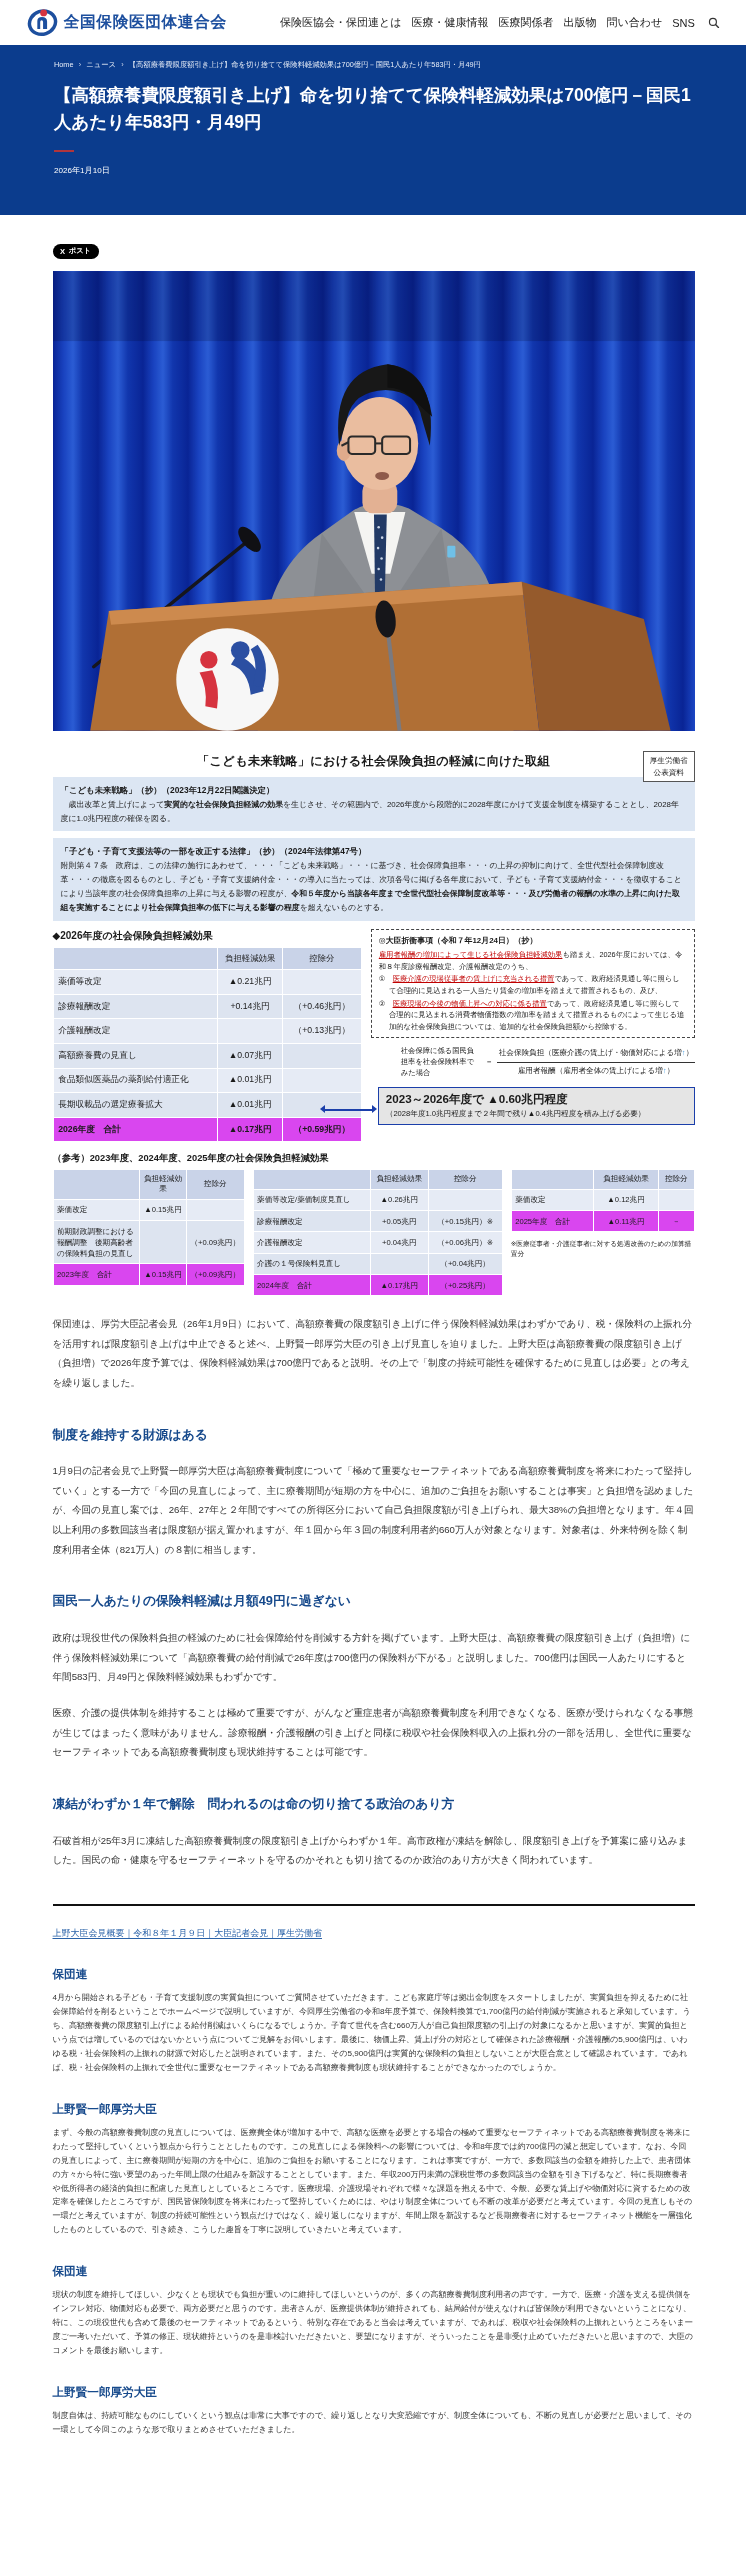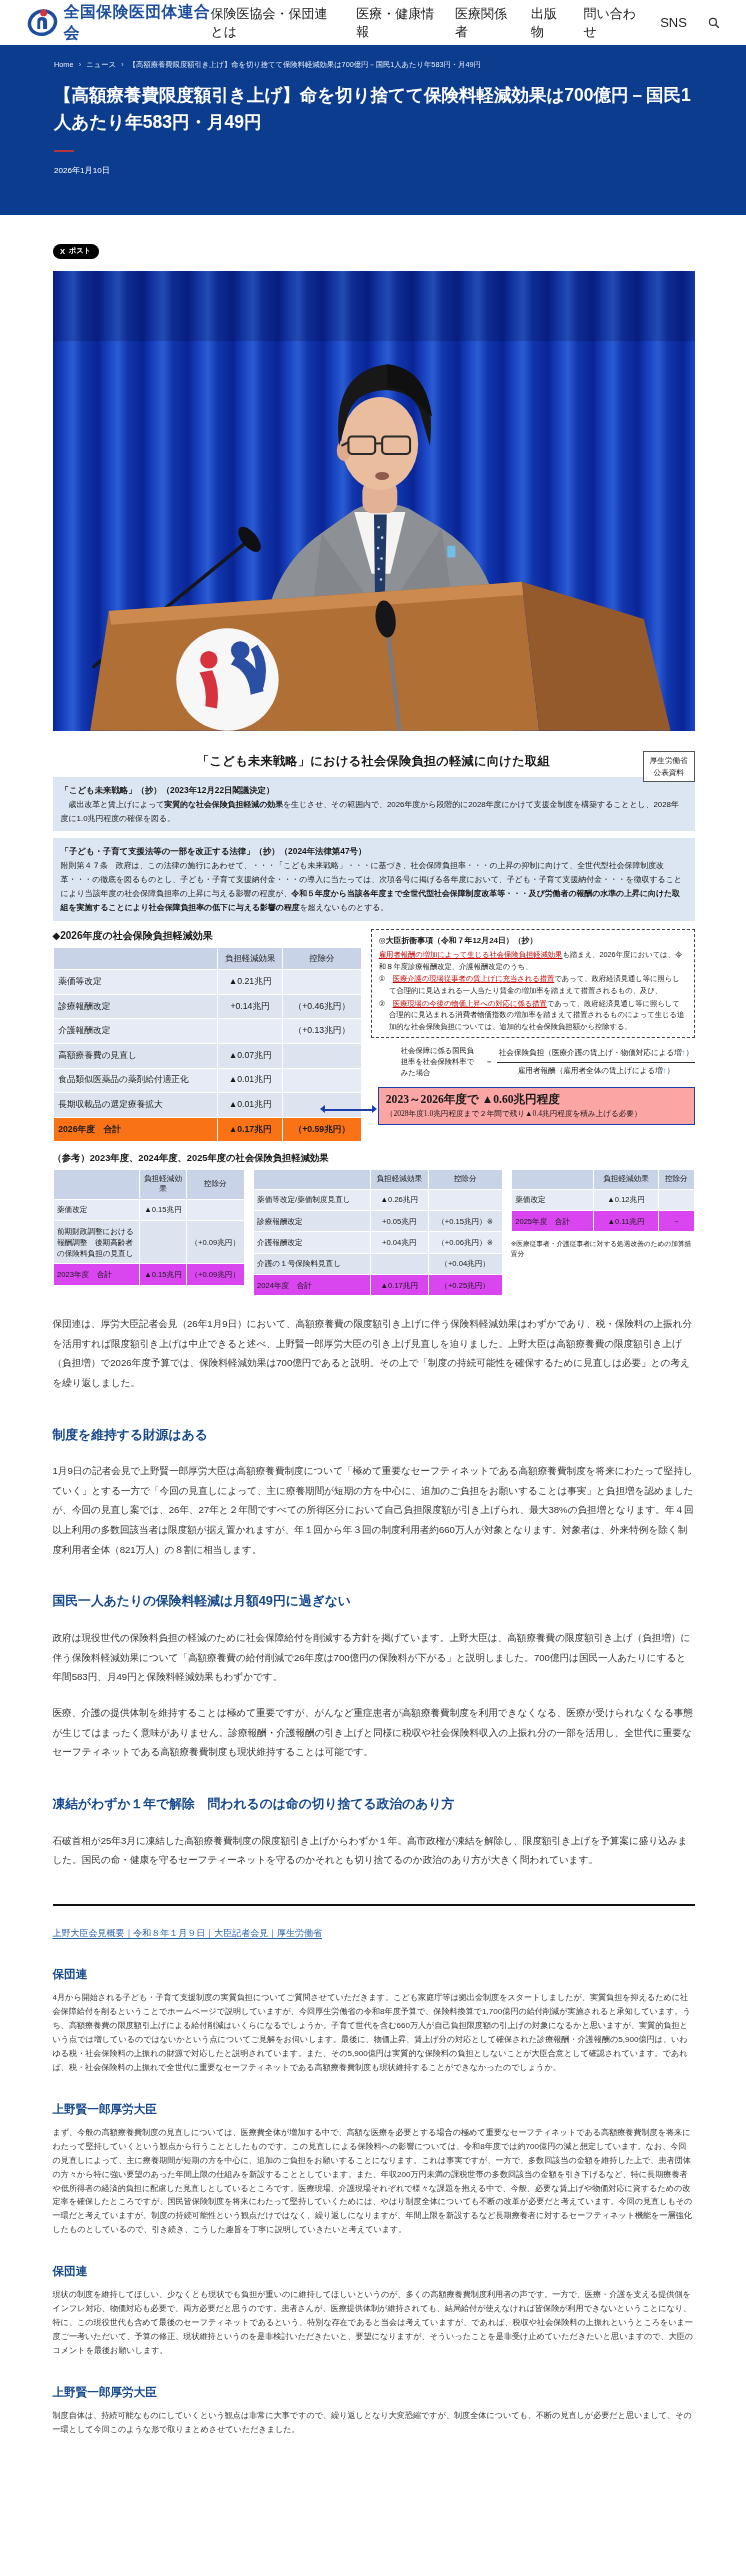--- a/index.html
+++ b/index.html
@@ -6,21 +6,21 @@
   html,body { margin:0; padding:0; }
   body { width:747px; background:#fff; color:#333;
          font-family:"Liberation Sans","DejaVu Sans",sans-serif; }
   a { text-decoration:none; color:inherit; cursor:pointer; }
 
   
   .site-header { height:45px; display:flex; align-items:center;
                  justify-content:space-between; padding:0 27px; background:#fff; }
   .logo { display:flex; align-items:center; gap:5.8px; color:#1d4f9e; }
   .logo-text { font-size:15.7px; font-weight:bold; letter-spacing:0.6px; }
-  .main-nav { display:flex; align-items:center; gap:18px; font-size:13px; color:#222; }
+  .main-nav { display:flex; align-items:center; gap:10px; font-size:11px; color:#222; }
   .main-nav .nav-item { cursor:pointer; }
   .search-btn { margin-left:3.5px; display:flex; align-items:center; }
 
   
   .hero { background:#0b3c8d; color:#fff; height:170px; padding:15px 54px 0; }
   .breadcrumb { display:flex; font-size:7.3px; color:#e8eef8; flex-wrap:nowrap; }
   .crumb { white-space:nowrap; }
   .crumb.cur { overflow:hidden; text-overflow:ellipsis; }
   .crumb:not(:last-child)::after { content:"›"; margin:0 5.2px; color:#cfd9ec; }
   .hero-title { margin-top:11.6px; font-size:17.5px; font-weight:bold; line-height:1.55; }
@@ -51,39 +51,39 @@
   .ig-bold { font-weight:bold; }
   .ig-mid { display:flex; gap:9.3px; margin-top:8.1px; align-items:flex-start; }
   .ig-left { width:309px; flex:none; }
   .ig-right { flex:1; }
   .ig-h { font-size:10px; font-weight:bold; margin:0 0 4.1px; }
   table.ig-table { border-collapse:separate; border-spacing:1.2px; width:100%; font-size:8.7px; }
   .ig-table th { background:#c9d3e8; font-weight:normal; padding:5.2px 2.3px; font-size:8.4px; }
   .ig-table td { background:#e6ebf5; padding:5.8px 4.7px; }
   .ig-table tr:nth-child(even) td { background:#dde4f0; }
   .ig-table td.num { text-align:center; white-space:nowrap; }
-  .ig-table tr.total td { background:#f97316; font-weight:bold; }
+  .ig-table tr.total td { background:#d946ef; font-weight:bold; }
   table.ig-small { border-collapse:separate; border-spacing:1.2px; width:100%; font-size:7.6px; }
   .ig-small th { background:#c9d3e8; font-weight:normal; padding:4.1px 1.7px; }
   .ig-small td { background:#e6ebf5; padding:4.7px 3.5px; line-height:1.45; }
   .ig-small tr:nth-child(even) td { background:#dde4f0; }
   .ig-small td.num { text-align:center; white-space:nowrap; }
   .ig-small tr.total td { background:#d946ef; font-weight:normal; }
   .minister-box { border:1.2px dashed #444; padding:5.2px 7px; font-size:7.3px; line-height:1.58; }
   .mb-title { font-weight:bold; font-size:7.9px; margin-bottom:1.7px; }
   .red-u { color:#c00000; text-decoration:underline; text-underline-offset:1.2px; }
   .m-item { padding-left:1.4em; text-indent:-1.4em; margin-top:1.2px; }
   .formula { display:flex; align-items:center; gap:4.7px; margin-top:7.6px; font-size:7.3px; }
   .formula-lhs { width:80px; flex:none; line-height:1.5;margin-left:30px; }
   .formula-eq { flex:none; }
   .frac { flex:1; text-align:center; font-size:7.6px; }
   .frac-top { border-bottom:1.2px solid #333; padding-bottom:3.5px; margin-bottom:3.5px; }
   .arrow-up { color:#4a9fe0; font-weight:bold; }
   .ig-highlight { border:1.7px solid #1b3faa; margin-top:8.1px; margin-left:7px;
-                  padding:4.1px 7px 5.2px; position:relative; background:#fca5a5;font-family:Liberation Serif, serif; }
+                  padding:4.1px 7px 5.2px; position:relative; background:#e5e5e5; }
   .ig-hl1 { font-size:11.6px; font-weight:bold; }
   .ig-hl2 { font-size:7.6px; margin-top:1.7px; }
   .ig-arrow { position:absolute; left:-54px; top:21px; width:47px; height:1.7px; background:#1b3faa; }
   .ig-arrow::before { content:""; position:absolute; left:-5.2px; top:-3.5px;
                       border:4.4px solid transparent; border-right:5.8px solid #1b3faa; border-left:0; }
   .ig-arrow::after  { content:""; position:absolute; right:-5.2px; top:-3.5px;
                       border:4.4px solid transparent; border-left:5.8px solid #1b3faa; border-right:0; }
   .ig-ref { margin-top:9.3px; }
   .ig-ref-h { font-size:9.3px; font-weight:bold; }
   .ig-tables { display:flex; gap:8.1px; margin-top:4.7px; align-items:flex-start; }

